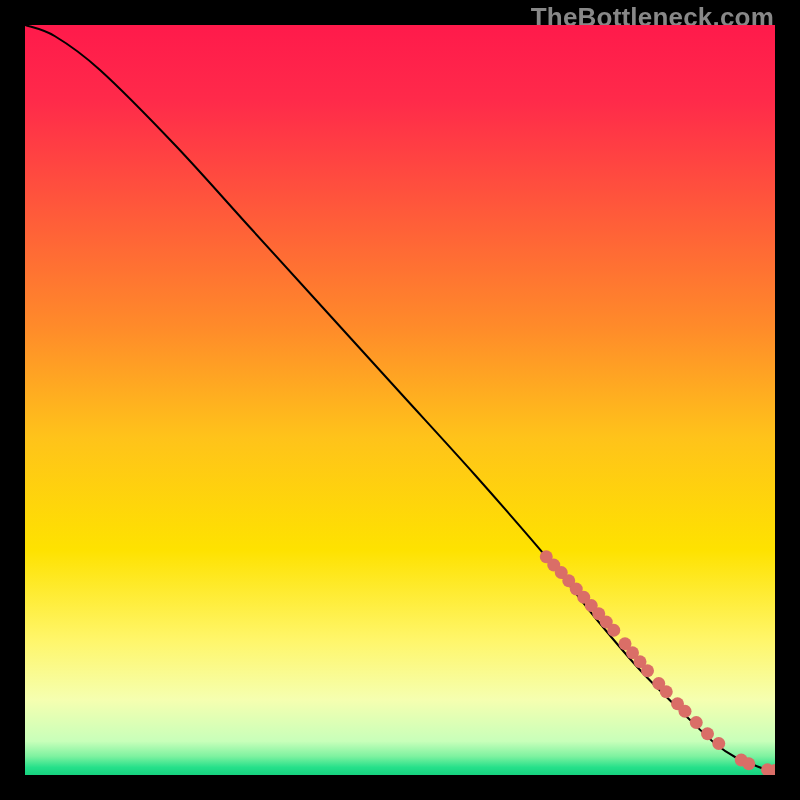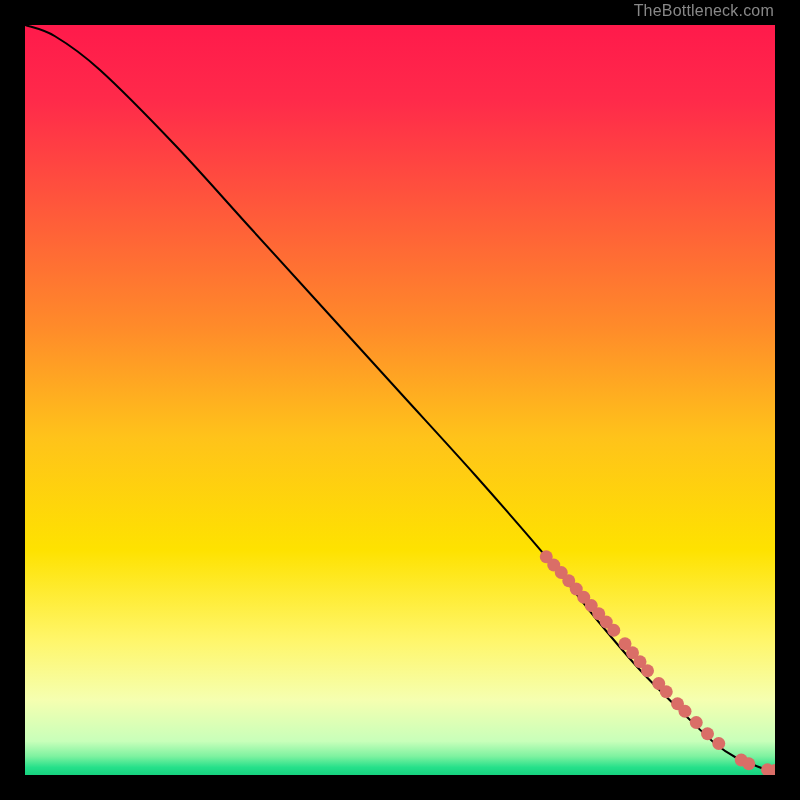--- a/index.html
+++ b/index.html
@@ -23,22 +23,22 @@
     left: 25px;
     width: 750px;
     height: 750px;
     overflow: hidden;
   }
   .watermark {
     position: absolute;
     top: 2px;
     right: 26px;
     color: #888;
-    font-size: 16px;
-    font-weight: 400;
+    font-size: 26px;
+    font-weight: 700;
     letter-spacing: 0.2px;
     user-select: none;
   }
   svg { display: block; }
 </style>
 </head>
 <body>
 
 <div class="stage">
   <div class="watermark">TheBottleneck.com</div>

